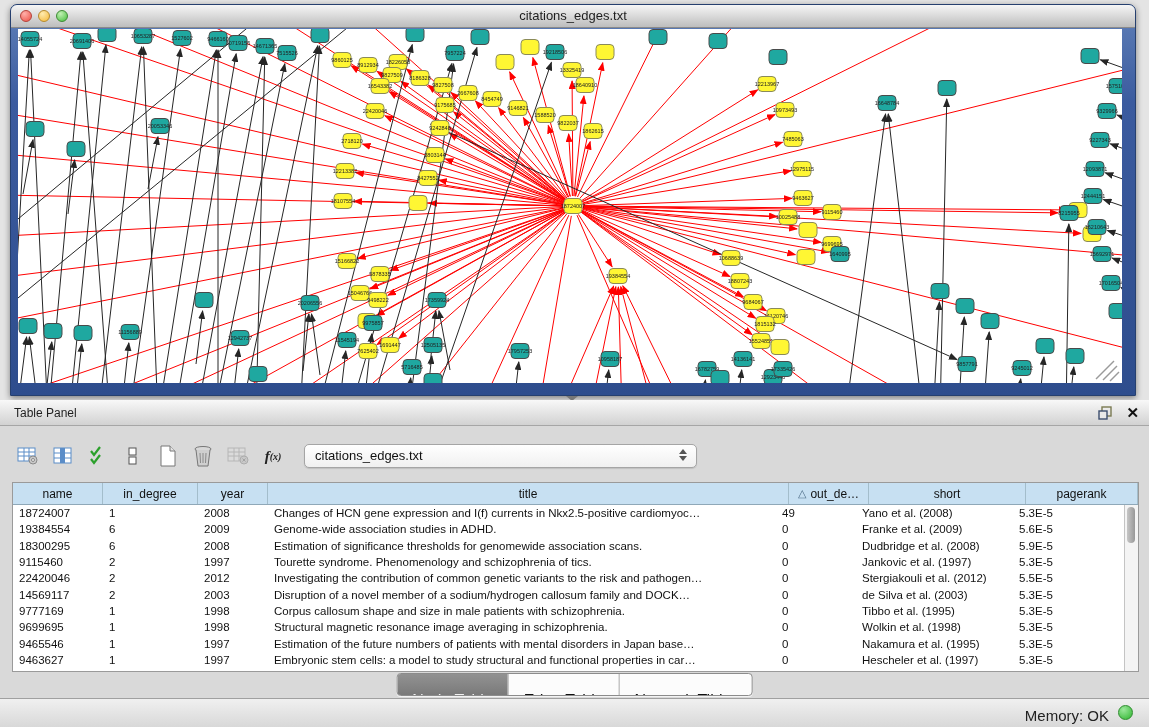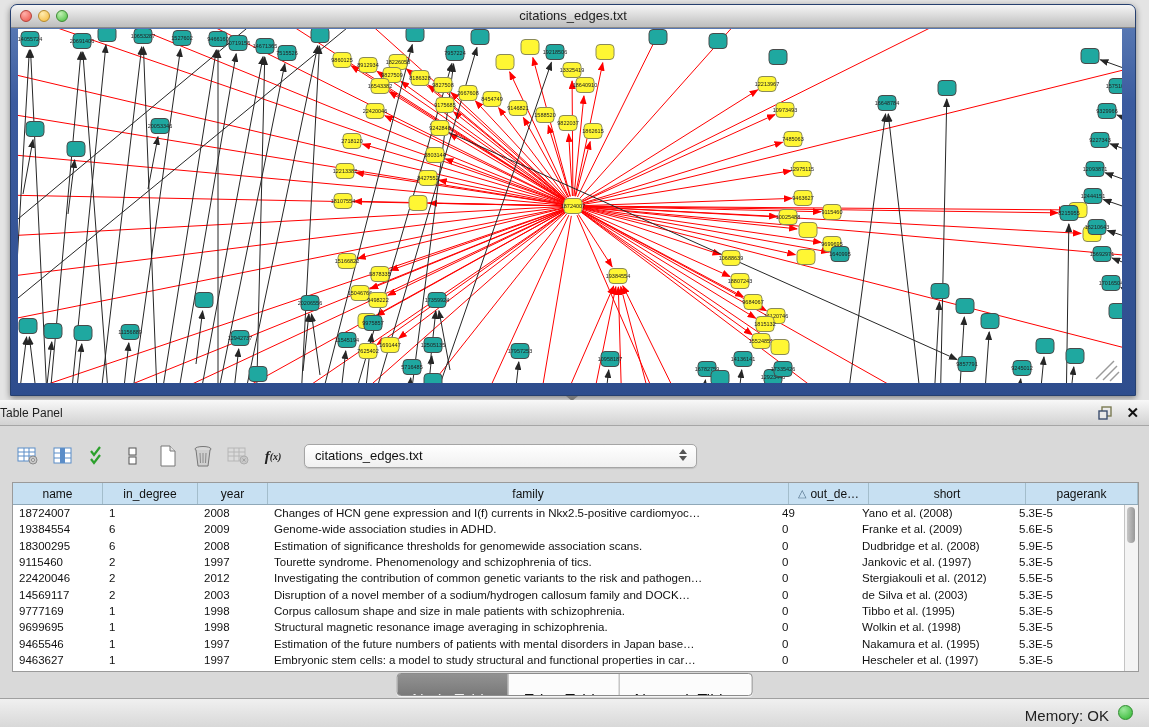--- a/index.html
+++ b/index.html
@@ -19,21 +19,21 @@
   .canvas{position:absolute;left:7px;top:24px;width:1104px;height:354px;background:#FFFFFF;overflow:hidden}
   .canvas svg{display:block}
 
   
   .notch{position:absolute;left:566px;top:396px;width:0;height:0;border-left:6px solid transparent;
          border-right:6px solid transparent;border-top:5px solid #777}
 
   
   .panel{position:absolute;left:0;top:400px;width:1149px;height:327px;background:#D9D9D9}
   .ptitle{height:26px;background:linear-gradient(#F8F8F8,#D2D2D2);border-bottom:1px solid #A6A6A6;
-          position:relative;font-size:12px;color:#1E1E1E;line-height:26px;box-sizing:border-box}
+          position:relative;font-size:12px;color:#1E1E1E;line-height:26px;padding-left:14px;box-sizing:border-box}
   .pt-icons{position:absolute;right:10px;top:4px;display:flex;gap:12px;align-items:center}
   .xicon{font-size:15px;font-weight:bold;color:#111;line-height:18px}
 
   .toolbar{position:absolute;left:16px;top:40px;height:32px;display:flex;align-items:center;gap:11px}
   .ticon{width:24px;height:24px;display:flex;align-items:center;justify-content:center}
   .fx{font-family:"Liberation Serif",serif;font-style:italic;font-weight:bold;font-size:15px;color:#222}
   .fx small{font-size:10px;font-weight:bold}
   .combo{margin-left:8px;width:393px;height:24px;background:linear-gradient(#FFFFFF,#F0F0F0);
          border:1px solid #A5A5A5;border-radius:5px;position:relative;box-sizing:border-box;
          font-size:13px;color:#111;line-height:22px;padding-left:10px;box-shadow:0 1px 1px rgba(0,0,0,.12)}
@@ -545,21 +545,21 @@
           <i class="dn"></i>
         </span>
     </div>
   </div>
 
   <div class="twrap">
     <div class="thead" id="thead">
         <div class="th">name</div>
         <div class="th">in_degree</div>
         <div class="th">year</div>
-        <div class="th">family</div>
+        <div class="th">title</div>
         <div class="th"><span class="sort">△</span>out_de…</div>
         <div class="th">short</div>
         <div class="th">pagerank</div>
       </div>
     <div class="tbody" id="tbody">
         <div class="tr">
           <div class="td">18724007</div>
           <div class="td">1</div>
           <div class="td">2008</div>
           <div class="td">Changes of HCN gene expression and I(f) currents in Nkx2.5-positive cardiomyoc…</div>

